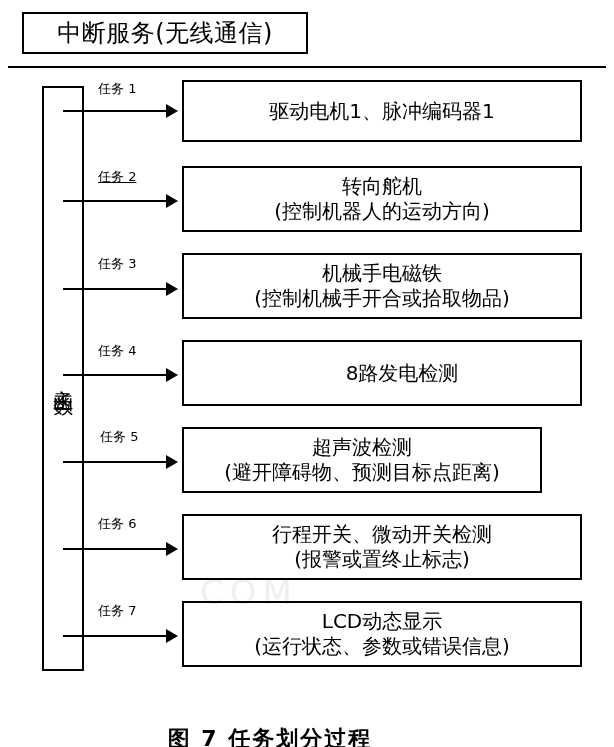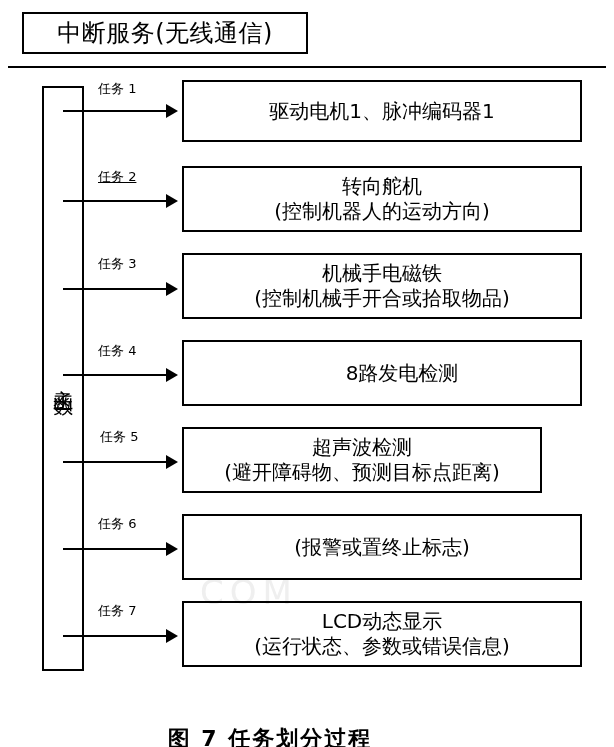--- a/index.html
+++ b/index.html
@@ -181,20 +181,21 @@
   <div class="arrow" style="left:166px; top:455px;"></div>
   <div class="task-box" style="left:182px; top:427px; width:360px; height:66px;">
     <div class="l1">超声波检测</div>
     <div class="l2">(避开障碍物、预测目标点距离)</div>
   </div>
 
   <div class="task-label" style="left:98px; top:515px;">任务 6</div>
   <div class="conn" style="left:63px; top:548px; width:105px;"></div>
   <div class="arrow" style="left:166px; top:542px;"></div>
   <div class="task-box" style="left:182px; top:514px; width:400px; height:66px;">
+    <div class="l1">行程开关、微动开关检测</div>
     <div class="l2">(报警或置终止标志)</div>
   </div>
 
   <div class="task-label" style="left:98px; top:602px;">任务 7</div>
   <div class="conn" style="left:63px; top:635px; width:105px;"></div>
   <div class="arrow" style="left:166px; top:629px;"></div>
   <div class="task-box" style="left:182px; top:601px; width:400px; height:66px;">
     <div class="l1">LCD动态显示</div>
     <div class="l2">(运行状态、参数或错误信息)</div>
   </div>

